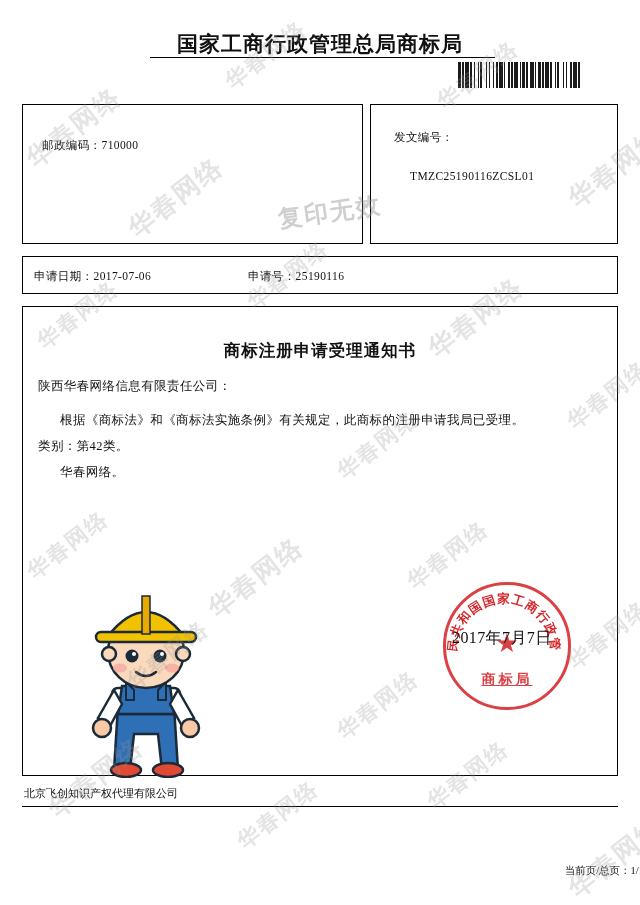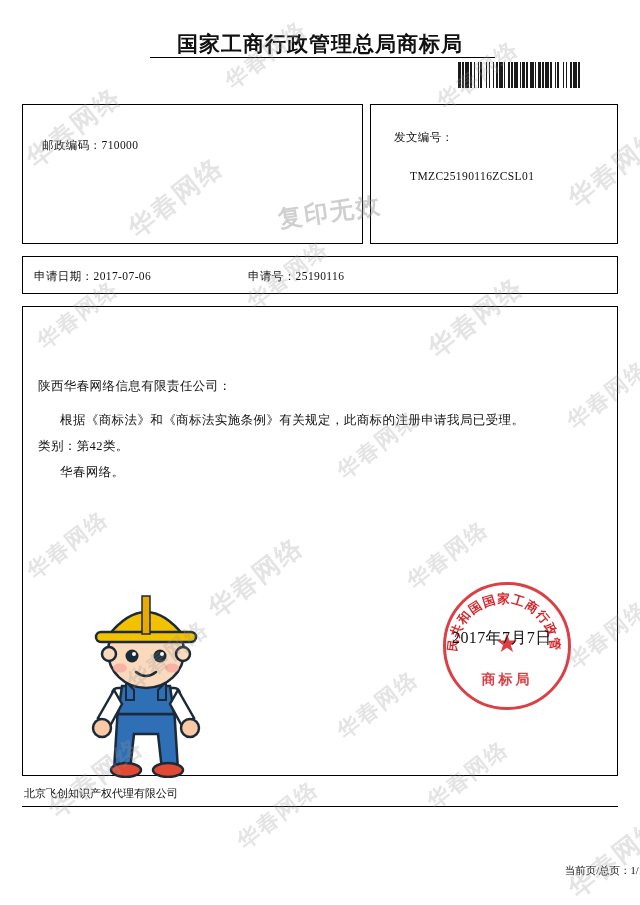--- a/index.html
+++ b/index.html
@@ -158,20 +158,21 @@
   }
   .seal .seal-bottom {
     position: absolute;
     left: 0; right: 0;
     bottom: 18px;
     text-align: center;
     color: #d5262b;
     font-size: 14px;
     font-weight: bold;
     letter-spacing: 3px;
+    text-decoration: underline;
   }
   .seal-arc {
     position: absolute;
     left: 443px; top: 582px;
     width: 122px; height: 122px;
     z-index: 4;
   }
   .seal-arc text {
     fill: #d5262b;
     font-family: "Liberation Serif", serif;
@@ -276,20 +277,21 @@
   <div class="box box-main"></div>
 
   <div class="bx-line left-l1">邮政编码：710000</div>
 
   <div class="bx-line right-l1">发文编号：</div>
   <div class="bx-line right-l2">TMZC25190116ZCSL01</div>
 
   <div class="bx-line apply-date"><span>申请日期：</span><span>2017-07-06</span></div>
   <div class="bx-line apply-no"><span>申请号：</span><span>25190116</span></div>
 
+  <div class="main-title">商标注册申请受理通知书</div>
   <div class="m-line m-l1">陕西华春网络信息有限责任公司：</div>
   <div class="m-line m-l2">根据《商标法》和《商标法实施条例》有关规定，此商标的注册申请我局已受理。</div>
   <div class="m-line m-l3">类别：第42类。</div>
   <div class="m-line m-l4">华春网络。</div>
 
   <svg class="mascot" viewBox="0 0 160 200">
 
     <path d="M52 128 L108 128 L112 192 L96 192 L92 156 L68 156 L64 192 L48 192 Z" fill="#2f6fb5" stroke="#1b2a38" stroke-width="2.5"></path>
     <rect x="46" y="110" width="68" height="26" rx="6" fill="#ffffff" stroke="#1b2a38" stroke-width="2.5"></rect>
     <path d="M56 108 L104 108 L108 136 L52 136 Z" fill="#2f6fb5" stroke="#1b2a38" stroke-width="2.5"></path>

